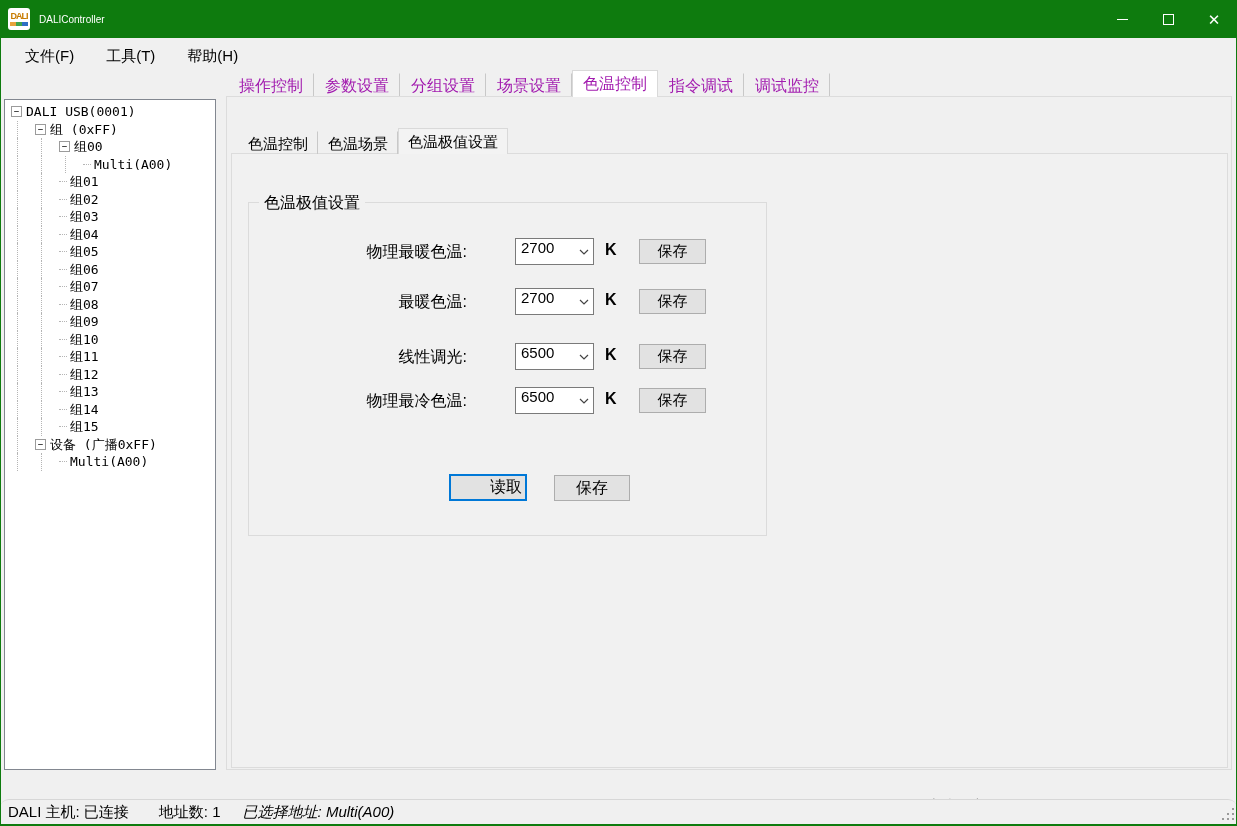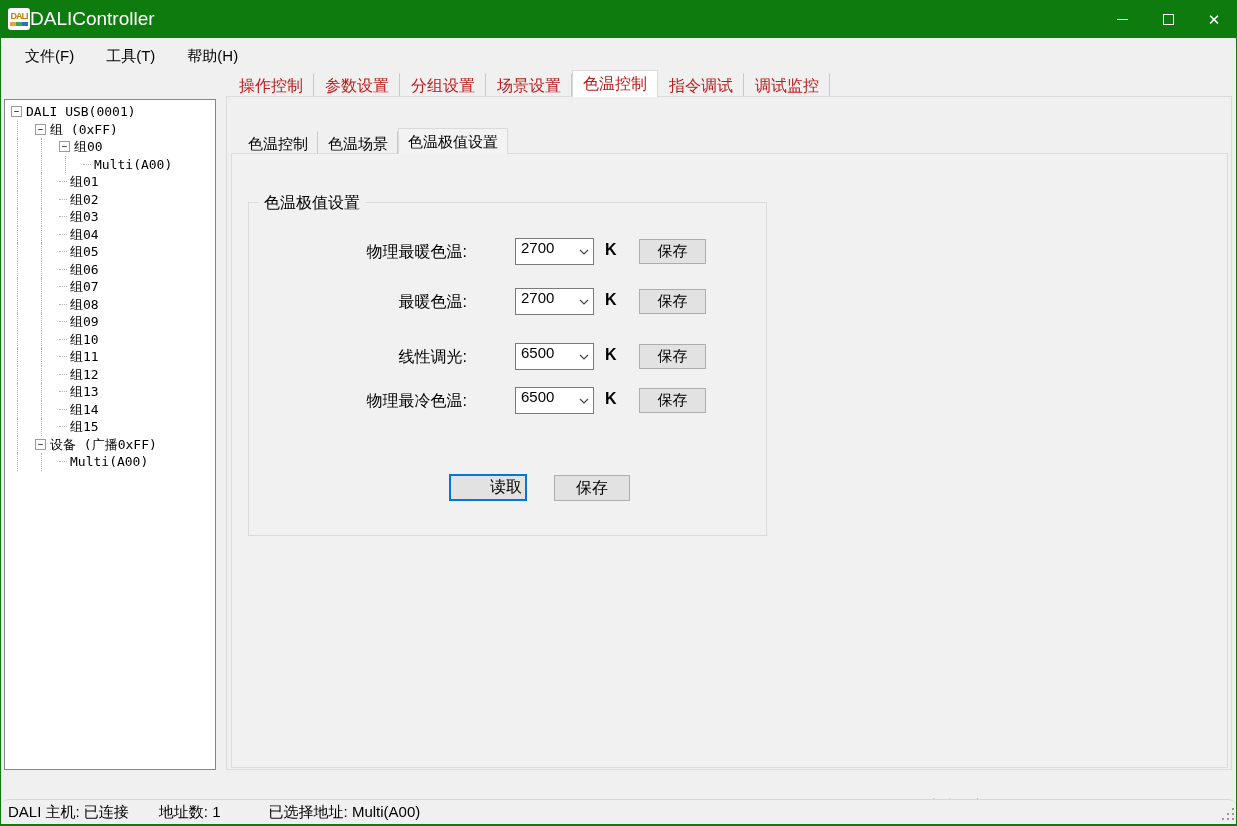--- a/index.html
+++ b/index.html
@@ -20,21 +20,21 @@
     font-family:"Liberation Sans",sans-serif;overflow:hidden;
   }
   
   .titlebar{position:absolute;left:0;top:0;width:1237px;height:38px;background:var(--titlebar-bg);
     display:flex;align-items:center;}
   .app-icon{width:22px;height:22px;margin-left:8px;background:#fff;border-radius:3px;
     display:flex;flex-direction:column;align-items:center;justify-content:center;overflow:hidden;}
   .app-icon .ictxt{font-size:9px;font-weight:bold;color:#C77B00;line-height:9px;letter-spacing:-1px;}
   .app-icon .icbar{width:18px;height:4px;margin-top:1px;
     background:linear-gradient(90deg,#E7A33D 0 33%,#3FA44C 33% 66%,#2D6FC3 66% 100%);}
-  .title-text{color:var(--titlebar-fg);font-size:19px;}
+  .title-text{color:var(--titlebar-fg);font-size:10px;margin-left:9px;}
   .win-controls{margin-left:auto;display:flex;height:38px;}
   .win-btn{width:46px;height:38px;display:flex;align-items:center;justify-content:center;color:#fff;}
   .glyph-min{width:11px;height:1px;background:#fff;}
   .glyph-max{width:11px;height:11px;border:1px solid #fff;}
   .glyph-close{font-size:15px;line-height:15px;}
   
   .menubar{position:absolute;left:0;top:38px;width:1237px;height:32px;background:var(--win-bg);
     display:flex;align-items:flex-end;padding-left:15px;}
   .menu-item{font-size:15px;color:#000;padding:4px 10px;margin-right:12px;}
   
@@ -44,21 +44,21 @@
   .tree-row{height:17.5px;display:flex;align-items:center;white-space:nowrap;padding-left:6px;color:#000;}
   .tree-guide{display:inline-block;width:18px;height:100%;border-left:1px dotted #b5b5b5;margin-left:6px;flex:0 0 auto;}
   .tree-expander{display:inline-flex;align-items:center;justify-content:center;flex:0 0 auto;
     width:11px;height:11px;border:1px solid #9b9b9b;background:#fff;font-size:9px;line-height:9px;
     margin-right:4px;color:#000;}
   .tree-connector{display:inline-block;width:8px;border-top:1px dotted #b5b5b5;margin-right:3px;flex:0 0 auto;}
   .tree-label{line-height:17.5px;}
   
   .tabstrip{position:absolute;left:228px;top:72px;height:25px;display:flex;align-items:flex-end;}
   .tab{font-size:16px;height:24px;line-height:24px;padding:0 10px;border:1px solid transparent;
-    border-bottom:none;color:#b91c1c;background:transparent;position:relative;}
+    border-bottom:none;color:#a21caf;background:transparent;position:relative;}
   .tab.active{background:#fff;border-color:#D9D9D9;height:27px;line-height:26px;z-index:3;}
   .tab:not(.active){border-right:1px solid #c8c8c8;}
   .outer-page{position:absolute;left:226px;top:96px;width:1006px;height:674px;
     border:1px solid var(--page-border);background:var(--win-bg);}
   
   .subtabstrip{position:absolute;left:238px;top:129px;height:25px;display:flex;align-items:flex-end;z-index:2;}
   .subtab{font-size:15px;height:23px;line-height:23px;padding:0 9px;border:1px solid transparent;border-bottom:none;}
   .subtab.active{background:#F3F3F3;border-color:#D9D9D9;height:26px;line-height:25px;z-index:3;}
   .subtab:not(.active){border-right:1px solid #c8c8c8;}
   .inner-page{position:absolute;left:231px;top:153px;width:997px;height:615px;
@@ -345,21 +345,21 @@
   </div>
 
   <div class="footer-check">
     <span class="checkbox-box"></span>
     <span class="checkbox-label">线性调光</span>
   </div>
 
   <div class="statusbar">
     <span class="status-item" style="margin-left:8px;">DALI 主机: 已连接</span>
     <span class="status-item" style="margin-left:30px;">地址数: 1</span>
-    <span class="status-item" style="margin-left:48px;">已选择地址: Multi(A00)</span>
+    <span class="status-item" style="margin-left:22px;font-style:italic;">已选择地址: Multi(A00)</span>
     <span class="grip">
         <i></i>
         <i></i>
         <i></i>
         <i></i>
         <i></i>
         <i></i>
       </span>
   </div>
 

